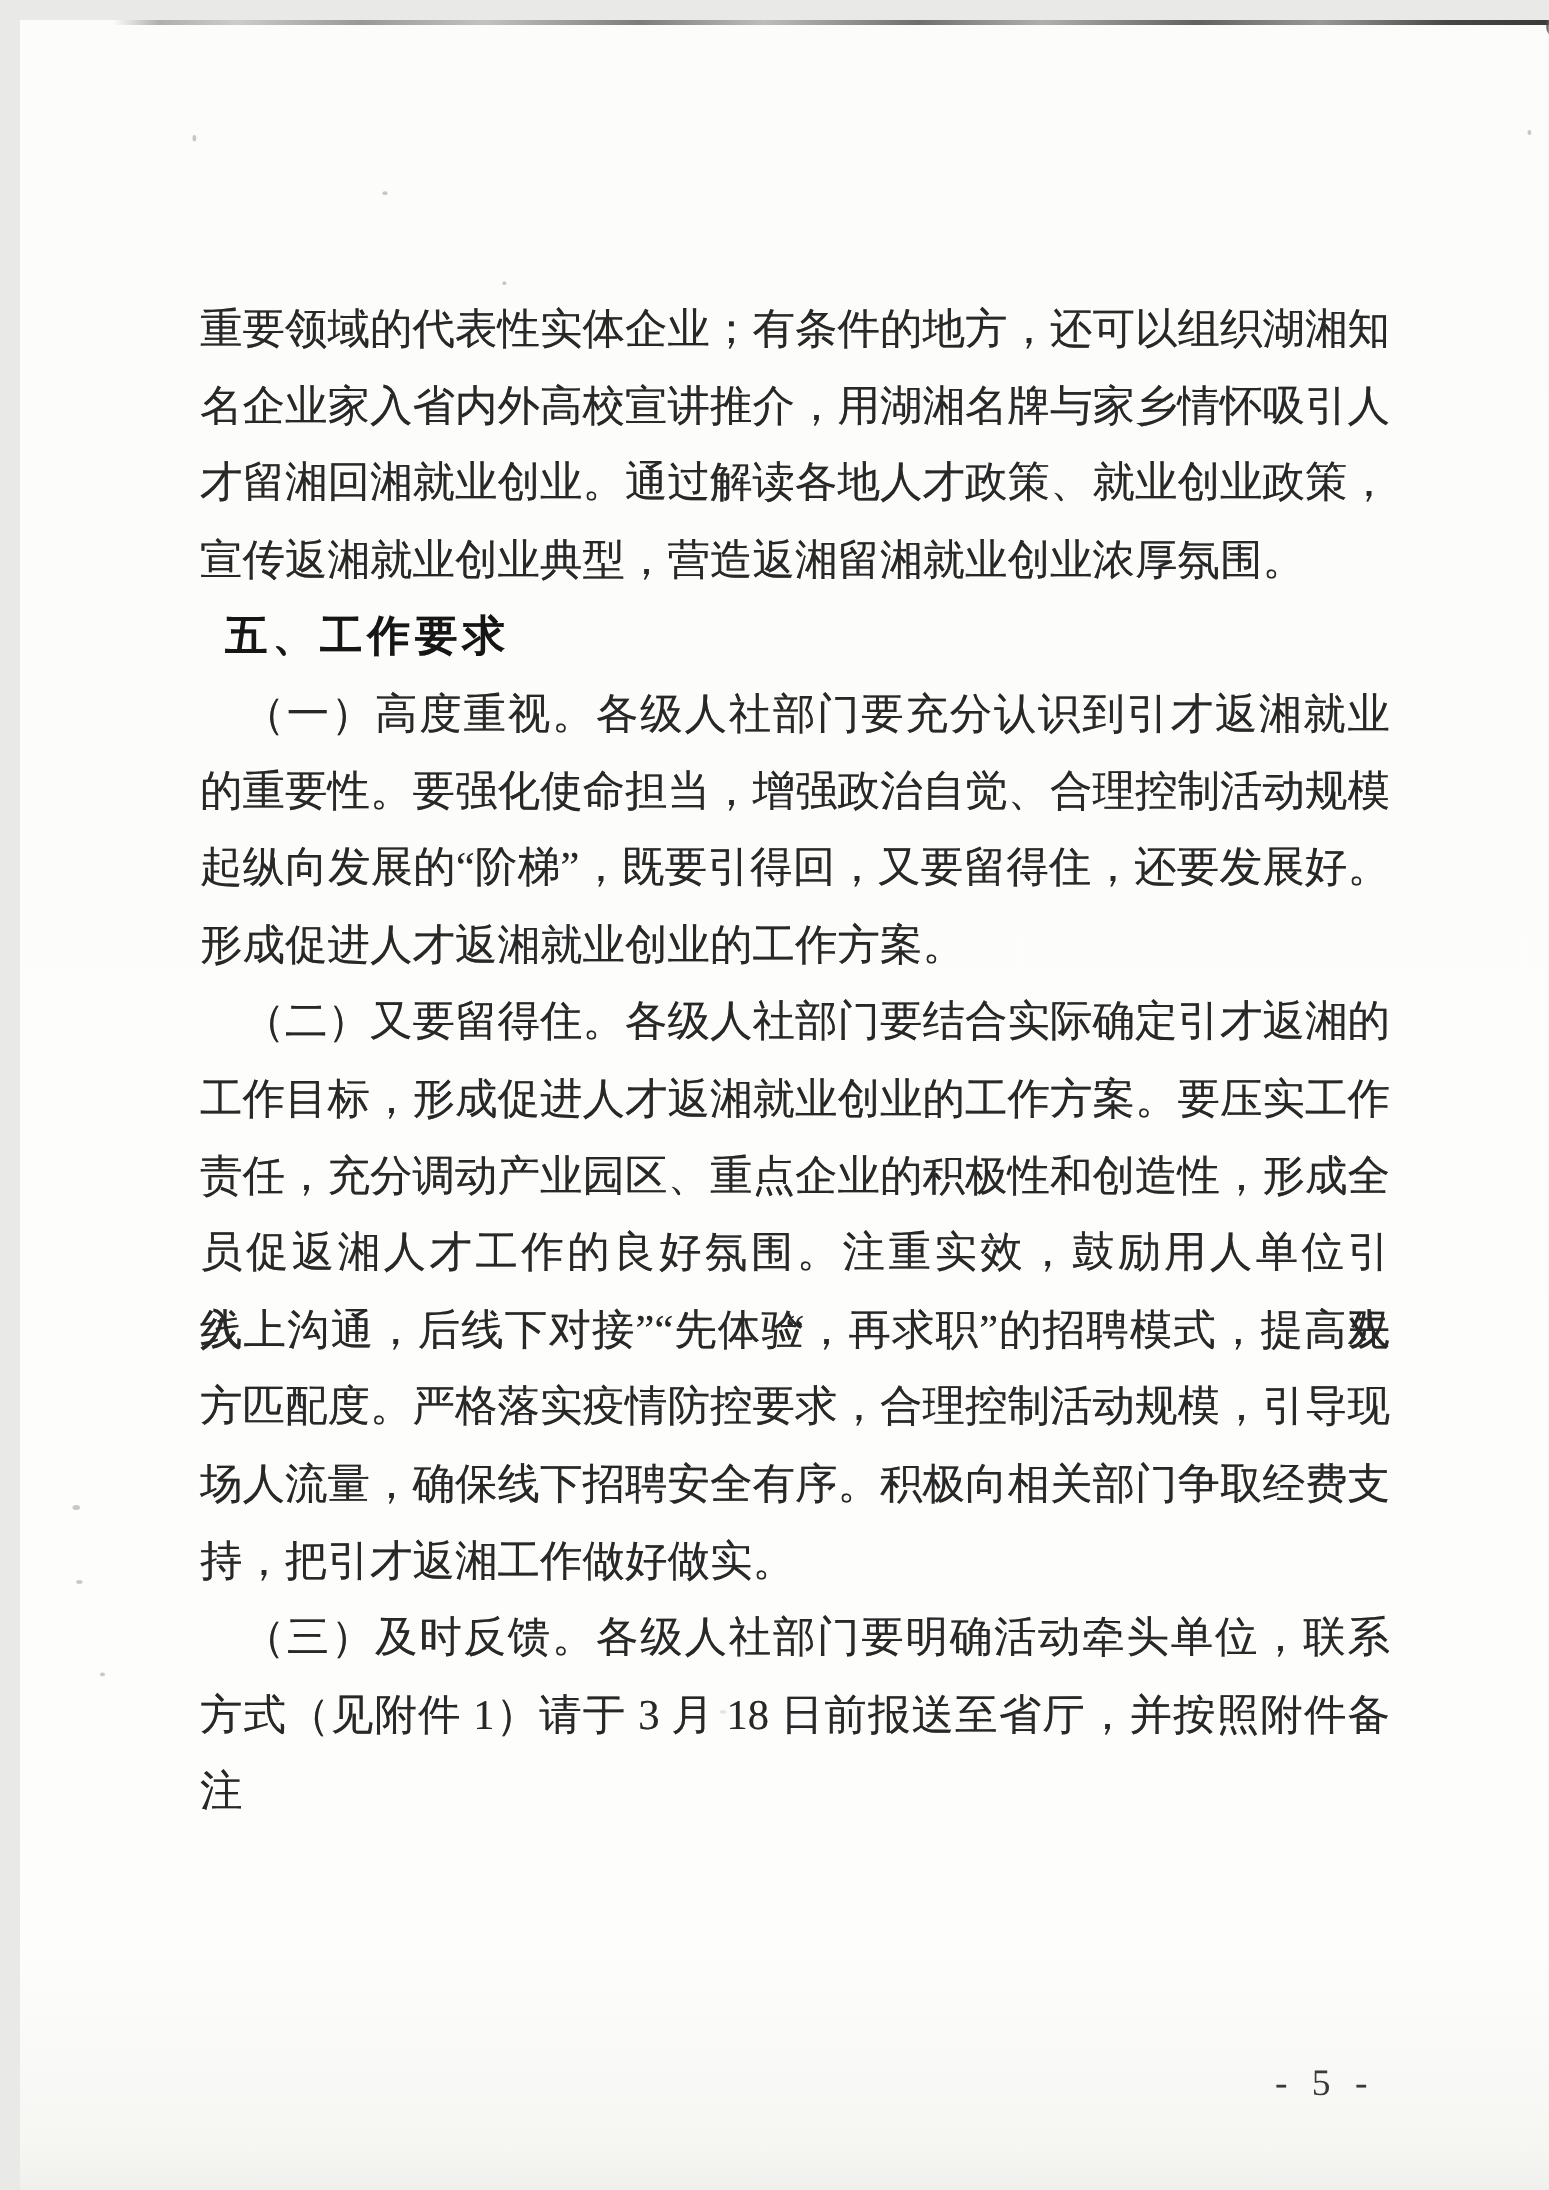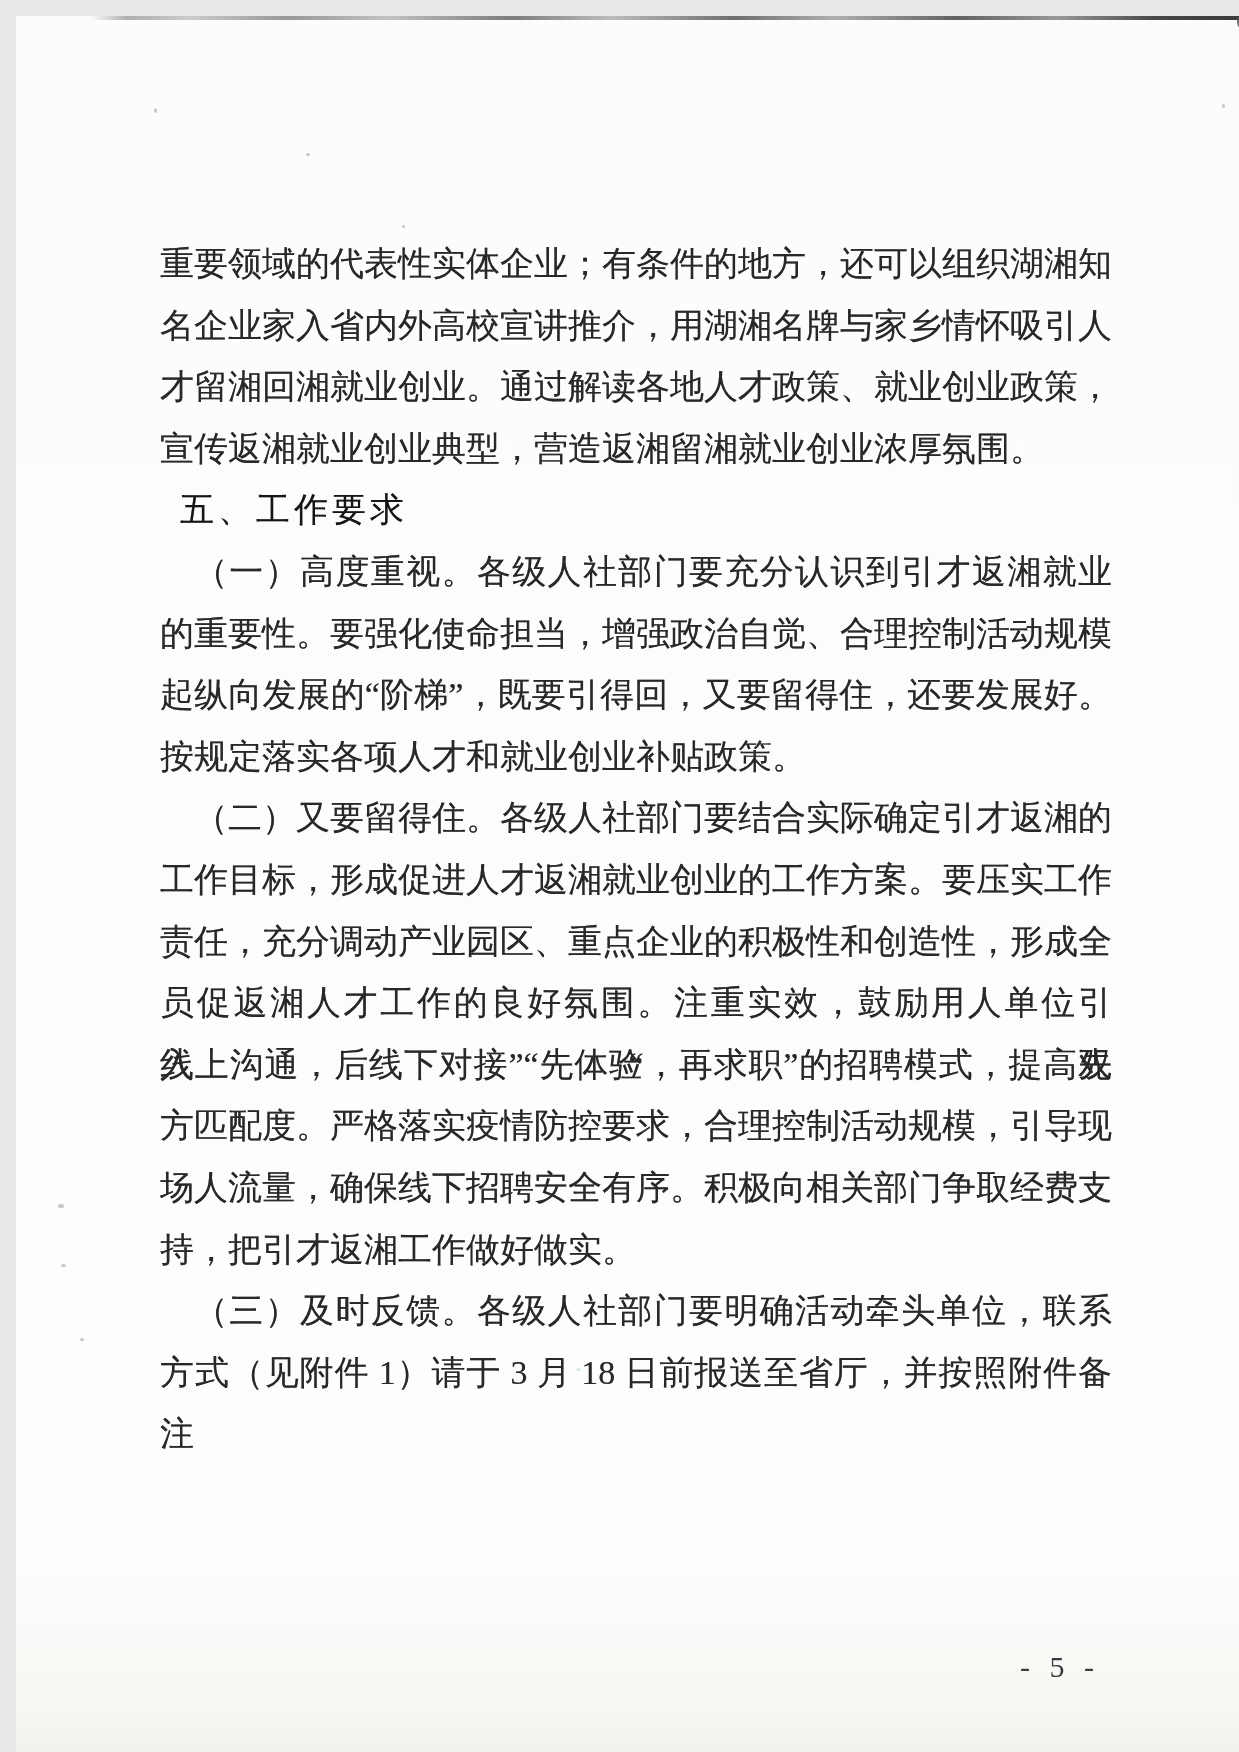--- a/index.html
+++ b/index.html
@@ -74,21 +74,21 @@
     letter-spacing: 0;
     white-space: normal;
   }
   .j {
     text-align: justify;
     text-align-last: justify;
   }
   .ind { text-indent: 34px; }
   .heading {
     font-family: "Liberation Sans", "DejaVu Sans", sans-serif;
-    font-weight: 400;
+    font-weight: 700;
     color: #161616;
     text-indent: 20px;
     letter-spacing: 4px;
   }
   .page-number {
     position: absolute;
     left: 996px;
     top: 1634px;
     width: 96px;
     text-align: center;
@@ -118,21 +118,21 @@
 
   <div class="textblock">
     <div class="ln j">重要领域的代表性实体企业；有条件的地方，还可以组织湖湘知</div>
     <div class="ln j">名企业家入省内外高校宣讲推介，用湖湘名牌与家乡情怀吸引人</div>
     <div class="ln j">才留湘回湘就业创业。通过解读各地人才政策、就业创业政策，</div>
     <div class="ln">宣传返湘就业创业典型，营造返湘留湘就业创业浓厚氛围。</div>
     <div class="ln heading">五、工作要求</div>
     <div class="ln j ind">（一）高度重视。各级人社部门要充分认识到引才返湘就业</div>
     <div class="ln j">的重要性。要强化使命担当，增强政治自觉、合理控制活动规模</div>
     <div class="ln j">起纵向发展的“阶梯”，既要引得回，又要留得住，还要发展好。</div>
-    <div class="ln">按规定落实各项人才和就业创业补贴政策。</div>
+    <div class="ln">形成促进人才返湘就业创业的工作方案。</div>
     <div class="ln j ind">（二）又要留得住。各级人社部门要结合实际确定引才返湘的</div>
     <div class="ln j">工作目标，形成促进人才返湘就业创业的工作方案。要压实工作</div>
     <div class="ln j">责任，充分调动产业园区、重点企业的积极性和创造性，形成全</div>
     <div class="ln j">员促返湘人才工作的良好氛围。注重实效，鼓励用人单位引入“先</div>
     <div class="ln j">线上沟通，后线下对接”“先体验，再求职”的招聘模式，提高双</div>
     <div class="ln j">方匹配度。严格落实疫情防控要求，合理控制活动规模，引导现</div>
     <div class="ln j">场人流量，确保线下招聘安全有序。积极向相关部门争取经费支</div>
     <div class="ln">持，把引才返湘工作做好做实。</div>
     <div class="ln j ind">（三）及时反馈。各级人社部门要明确活动牵头单位，联系</div>
     <div class="ln j">方式（见附件 1）请于 3 月 18 日前报送至省厅，并按照附件备注</div>

